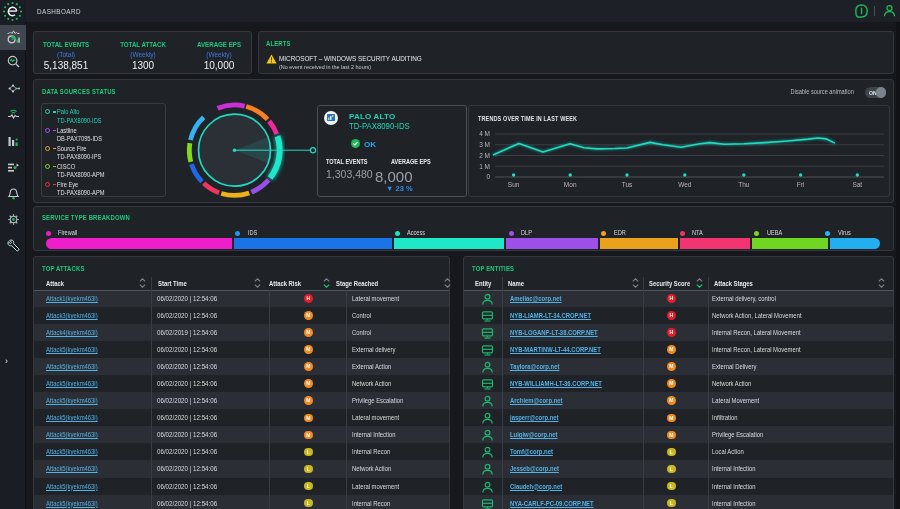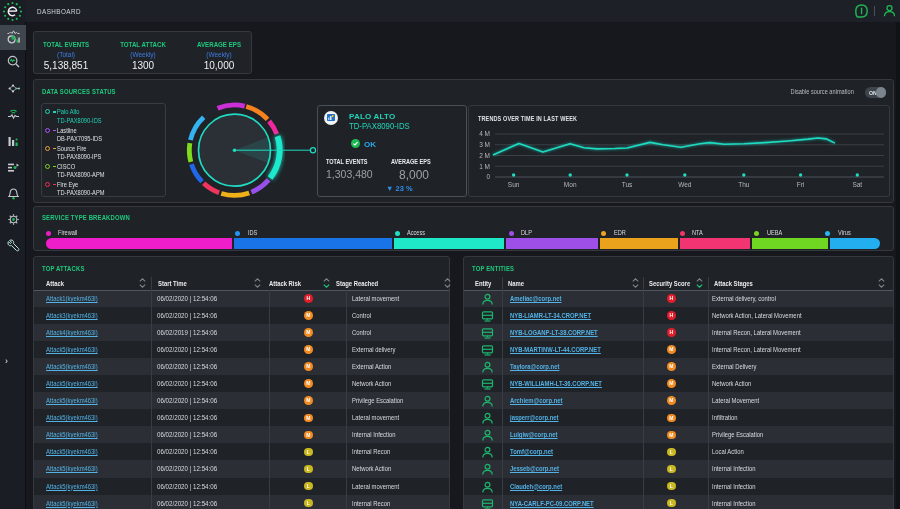--- a/index.html
+++ b/index.html
@@ -162,20 +162,30 @@
     <span class="statsub" style="left:-18px;top:19px">(Total)</span>
     <span class="statval" style="left:-18px;top:28px">5,138,851</span>
     <span class="statlbl" style="left:59px;top:8px">TOTAL ATTACK</span>
     <span class="statsub" style="left:59px;top:19px">(Weekly)</span>
     <span class="statval" style="left:59px;top:28px">1300</span>
     <span class="statlbl" style="left:135px;top:8px">AVERAGE EPS</span>
     <span class="statsub" style="left:135px;top:19px">(Weekly)</span>
     <span class="statval" style="left:135px;top:28px">10,000</span>
   </div>
 
+  <div class="panel" style="left:258px;top:31px;width:636px;height:43px">
+    <span class="ptitle" style="left:7px;top:7px">ALERTS</span>
+    <svg class="abs" style="left:7px;top:22px" width="11" height="10" viewBox="0 0 12 11">
+      <path d="M6 0.5 L11.6 10.5 L0.4 10.5 Z" fill="#f5c518"></path>
+      <rect x="5.45" y="3.6" width="1.1" height="3.6" fill="#43400f"></rect>
+      <rect x="5.45" y="8.1" width="1.1" height="1.2" fill="#43400f"></rect>
+    </svg>
+    <span class="abs" style="left:19.5px;top:21.5px;font-size:7.4px;color:#e8eaec;transform:scaleX(.86);transform-origin:left top;white-space:nowrap">MICROSOFT – WINDOWS SECURITY AUDITING</span>
+    <span class="abs" style="left:19.5px;top:30.5px;font-size:6.2px;color:#c9ccd0;transform:scaleX(.88);transform-origin:left top;white-space:nowrap">(No event received in the last 2 hours)</span>
+  </div>
 
   <div class="panel" style="left:33px;top:79px;width:861px;height:124px">
     <span class="ptitle" style="left:8px;top:7px">DATA SOURCES STATUS</span>
     <span class="abs" style="right:39px;top:7.5px;font-size:6.4px;color:#b9bdc2;transform:scaleX(.88);transform-origin:right top">Disable source animation</span>
     <div class="abs" style="left:831px;top:7px;width:21px;height:11px;background:#3d444c;border-radius:5.5px">
       <span class="abs" style="left:4px;top:2.8px;font-size:5.2px;font-weight:bold;color:#dfe3e6;transform:translateZ(0)">ON</span>
       <div class="abs" style="left:10.5px;top:0.25px;width:10.5px;height:10.5px;border-radius:50%;background:#7b838c"></div>
     </div>
 
     <div id="srclegend">
@@ -217,21 +227,21 @@
       <span class="abs" style="left:31px;top:6px;font-size:8px;font-weight:bold;color:#23d3b8;letter-spacing:0.2px;transform:translateZ(0)">PALO ALTO</span>
       <span class="abs" style="left:31px;top:16px;font-size:8.2px;color:#23d3b8;transform:scaleX(.95);transform-origin:left top">TD-PAX8090-IDS</span>
       <svg class="abs" style="left:33px;top:33px" width="9" height="9" viewBox="0 0 9 9">
         <circle cx="4.5" cy="4.5" r="4.5" fill="#1db954"></circle>
         <path d="M2.4 4.6 L3.9 6 L6.6 3.2" fill="none" stroke="#fff" stroke-width="1.1"></path>
       </svg>
       <span class="abs" style="left:46px;top:33.5px;font-size:8px;font-weight:bold;color:#2ba6ec;transform:translateZ(0)">OK</span>
       <span class="abs" style="left:8px;top:52px;font-size:6.6px;font-weight:bold;color:#e8ebee;transform:scaleX(.84);transform-origin:left top">TOTAL EVENTS</span>
       <span class="abs" style="left:73px;top:52px;font-size:6.6px;font-weight:bold;color:#e8ebee;transform:scaleX(.84);transform-origin:left top">AVERAGE EPS</span>
       <span class="abs" style="left:8px;top:62px;font-size:10.5px;color:#9aa0a6;transform:translateZ(0)">1,303,480</span>
-      <span class="abs" style="left:81px;top:62px;font-size:12px;color:#9aa0a6;transform:translateZ(0)">8,000</span>
+      <span class="abs" style="left:57px;top:62px;font-size:15px;color:#9aa0a6;transform:translateZ(0)">8,000</span>
       <span class="abs" style="left:68px;top:78px;font-size:7.5px;font-weight:bold;color:#2b8fe8;transform:translateZ(0)">▼ 23 %</span>
     </div>
 
     <div class="abs" style="left:434px;top:25px;width:422px;height:92px;border:1px solid #35393f;border-radius:3px">
       <span class="abs" style="left:9px;top:9px;font-size:7px;font-weight:bold;color:#dfe3e6;letter-spacing:0.2px;transform:scaleX(.78);transform-origin:left top;white-space:nowrap">TRENDS OVER TIME IN LAST WEEK</span>
     </div>
 
     <svg class="abs" style="left:-1px;top:-1px" width="861" height="124" viewBox="33 79 861 124">
       <defs>
         <filter id="tealglow" x="-50%" y="-50%" width="200%" height="200%">

